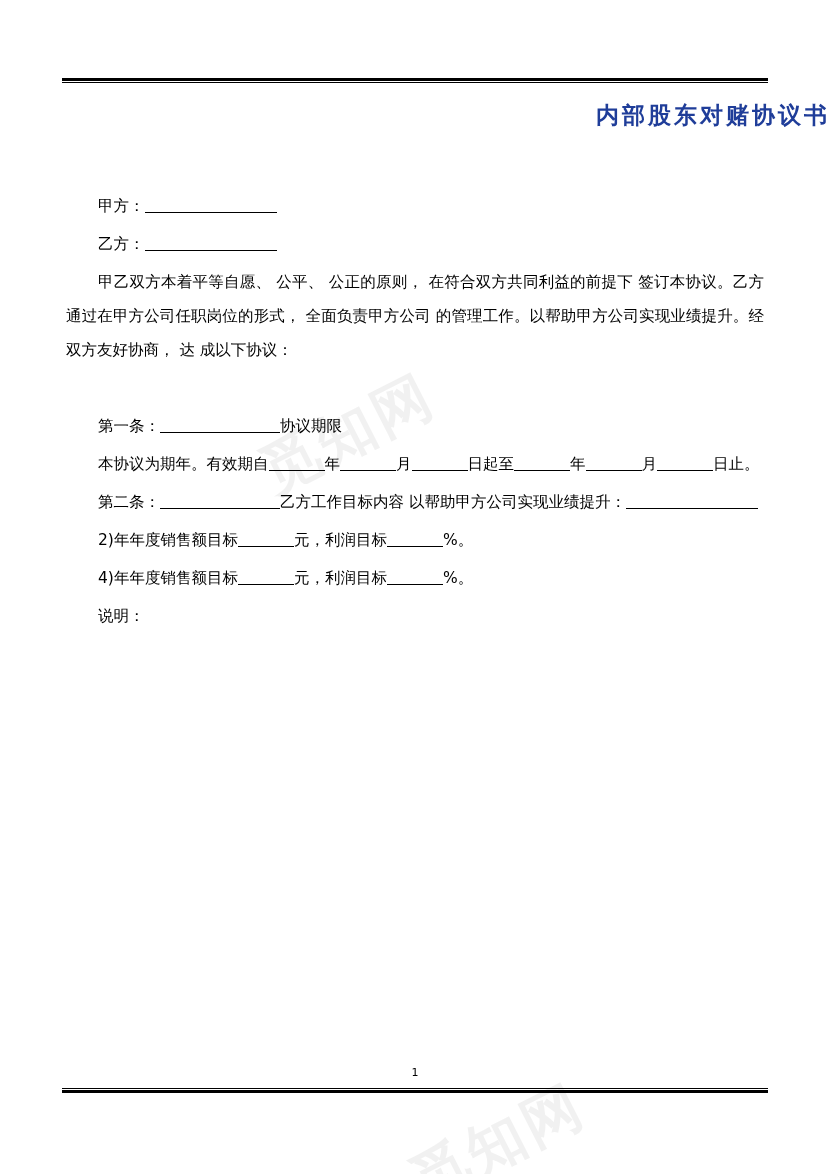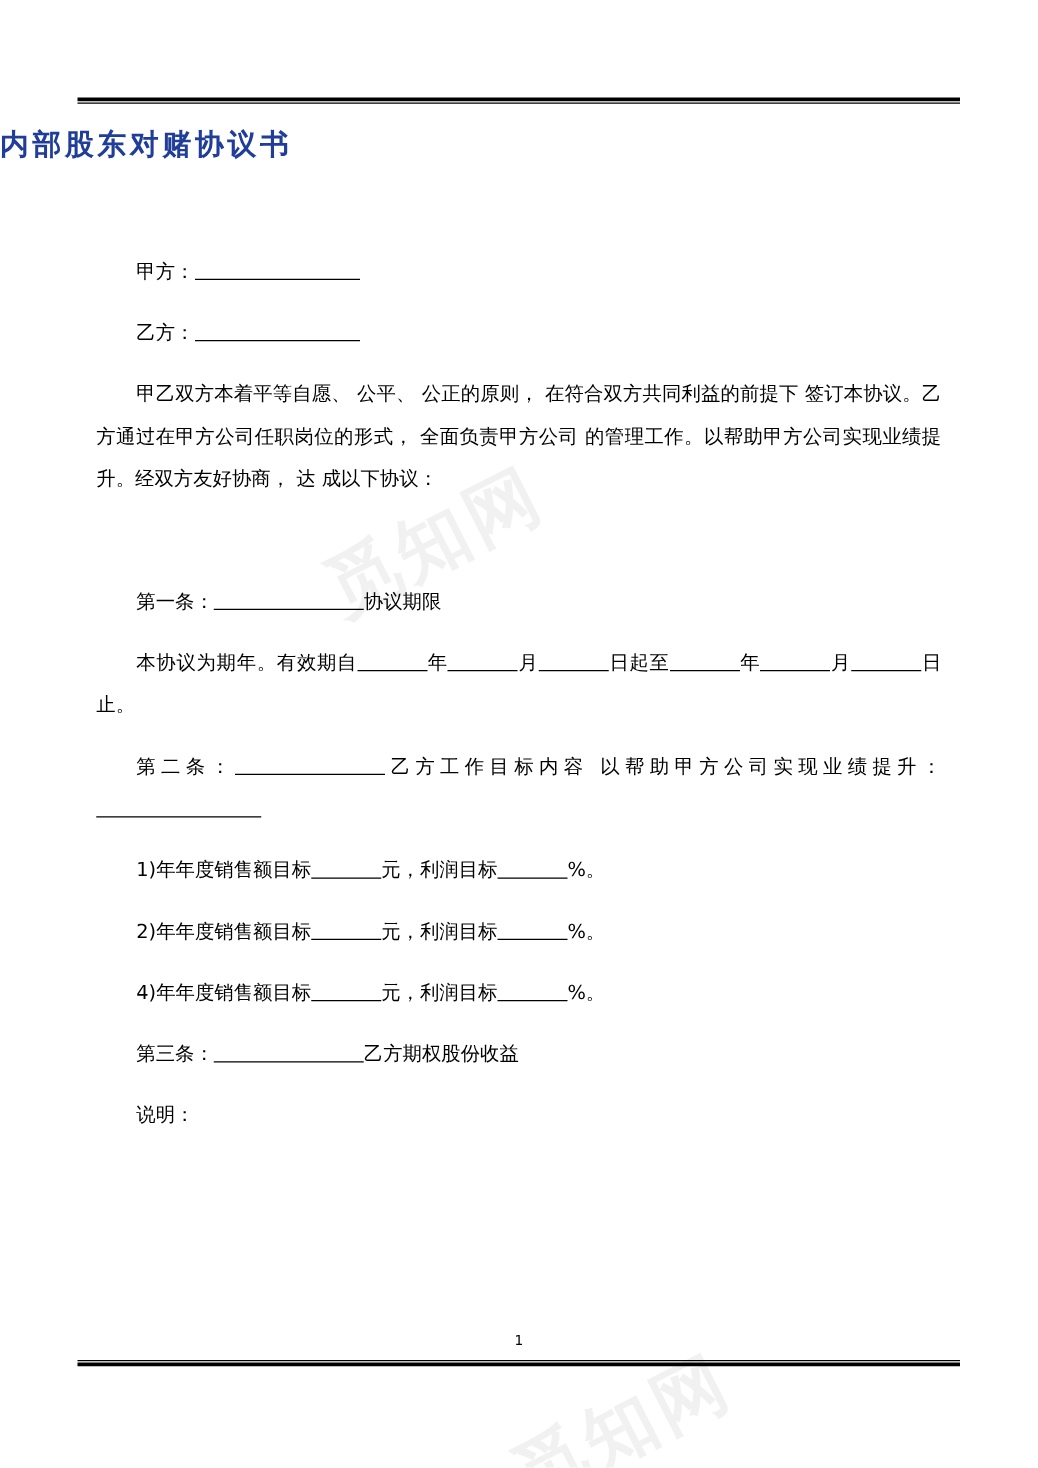--- a/index.html
+++ b/index.html
@@ -84,41 +84,41 @@
   .rule-bottom .thick {
     height: 3px;
     background: #000000;
   }
 
   .doc-title {
     position: absolute;
     left: 0;
     top: 100px;
     width: 830px;
-    text-align: left;
+    text-align: right;
     color: #1f3d99;
     font-size: 23px;
     font-weight: bold;
     letter-spacing: 3px;
     font-family: "DejaVu Sans", "Liberation Sans", sans-serif;
   }
 
   .body-text {
     position: absolute;
     left: 62px;
     top: 185px;
     width: 706px;
     color: #000000;
     font-size: 15.5px;
     line-height: 34px;
     font-family: "DejaVu Sans", "Liberation Sans", sans-serif;
     z-index: 2;
   }
   .para {
-    margin: 15px;
+    margin: 4px;
     text-align: justify;
     text-justify: inter-ideograph;
   }
   .indent { text-indent: 32px; }
   .blank-line { height: 34px; }
 
   .ul-long {
     display: inline-block;
     border-bottom: 1px solid #000;
     width: 132px;
@@ -185,37 +185,31 @@
     </p>
 
     <p class="para indent">
       <span>本协议为期年。有效期自</span><span class="ul-short"></span><span>年</span><span class="ul-short"></span><span>月</span><span class="ul-short"></span><span>日起至</span><span class="ul-short"></span><span>年</span><span class="ul-short"></span><span>月</span><span class="ul-short"></span><span>日止。</span>
     </p>
 
     <p class="para indent">
       <span>第二条：</span><span class="ul-mid"></span><span>乙方工作目标内容  以帮助甲方公司实现业绩提升：</span><span class="ul-long"></span>
     </p>
 
-    <p class="para indent">
-      <span>1)</span><span>年年度销售额目标</span><span class="ul-short"></span><span>元，利润目标</span><span class="ul-short"></span><span>%。</span>
-    </p>
 
     <p class="para indent">
       <span>2)</span><span>年年度销售额目标</span><span class="ul-short"></span><span>元，利润目标</span><span class="ul-short"></span><span>%。</span>
     </p>
 
 
     <p class="para indent">
       <span>4)</span><span>年年度销售额目标</span><span class="ul-short"></span><span>元，利润目标</span><span class="ul-short"></span><span>%。</span>
     </p>
 
 
-    <p class="para indent">
-      <span>第三条：</span><span class="ul-mid"></span><span>乙方期权股份收益</span>
-    </p>
 
     <p class="para indent">说明：</p>
 
 
   </div>
 
   <div class="page-number">1</div>
 
   <div class="rule-bottom">
     <div class="thin"></div>

